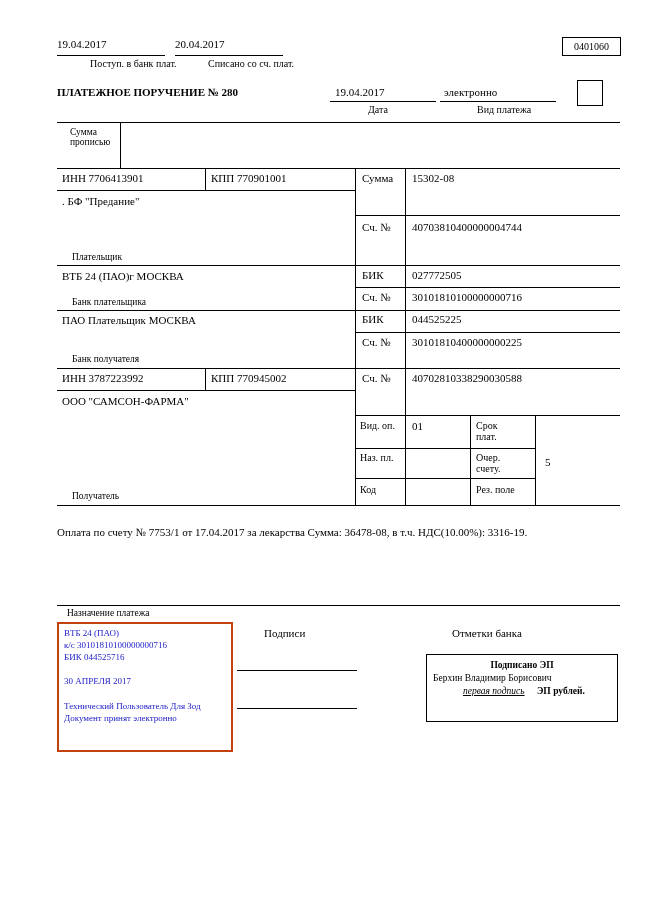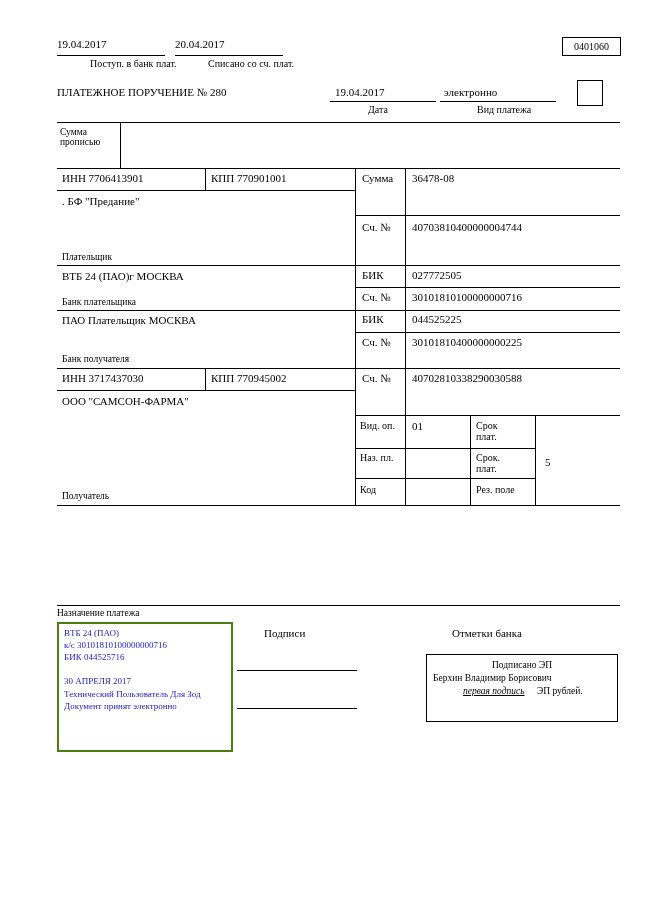--- a/index.html
+++ b/index.html
@@ -3,26 +3,26 @@
 <meta charset="utf-8">
 <style>
   html,body{margin:0;padding:0;background:#ffffff;}
   .page{position:relative;width:660px;height:919px;background:#ffffff;font-family:"Liberation Serif",serif;color:#000;overflow:hidden;}
   .abs{position:absolute;}
   .hline{position:absolute;border-top:1px solid #000;height:0;}
   .vline{position:absolute;border-left:1px solid #000;width:0;}
   .box{position:absolute;border:1px solid #000;box-sizing:border-box;}
   .t11{font-size:11px;line-height:1.15;}
   .t10{font-size:10px;line-height:1.1;}
-  .t9{font-size:9.5px;line-height:1.1;}
+  .t9{font-size:9.5px;line-height:1.1;margin-left:10px;}
   .t8{font-size:10px;line-height:1.1;padding-left:33px;}
-  .b{font-weight:normal;}
+  .b{font-weight:bold;}
   .i{font-style:italic;text-decoration:underline;}
   .ctr{text-align:center;}
-  .stamp{position:absolute;left:57px;top:622px;width:176px;height:130px;border:2px solid #4d7c0f;color:#2121c8;font-size:9px;line-height:1.35;padding:3px 5px;box-sizing:border-box;font-family:"Liberation Serif",serif;}
+  .stamp{position:absolute;left:57px;top:622px;width:176px;height:130px;border:2px solid #c2410c;color:#2121c8;font-size:9px;line-height:1.35;padding:3px 5px;box-sizing:border-box;font-family:"Liberation Serif",serif;}
   .esign{position:absolute;left:426px;top:654px;width:192px;height:68px;border:1px solid #000;box-sizing:border-box;font-size:9.5px;padding:4px 6px;line-height:1.35;}
 </style>
 </head>
 <body>
 
 <div class="page">
 
   <div class="abs t11" style="left:57px;top:38px">19.04.2017</div>
   <div class="hline" style="left:57px;top:55px;width:108px"></div>
   <div class="abs t8" style="left:57px;top:58px">Поступ. в банк плат.</div>
@@ -62,65 +62,66 @@
   <div class="hline" style="left:355px;top:415px;width:265px"></div>
   <div class="vline" style="left:470px;top:415px;height:90px"></div>
   <div class="vline" style="left:535px;top:415px;height:90px"></div>
   <div class="hline" style="left:355px;top:448px;width:180px"></div>
   <div class="hline" style="left:355px;top:478px;width:180px"></div>
   <div class="hline" style="left:57px;top:505px;width:563px"></div>
 
   <div class="abs t11" style="left:62px;top:172px">ИНН 7706413901</div>
   <div class="abs t11" style="left:211px;top:172px">КПП 770901001</div>
   <div class="abs t11" style="left:362px;top:172px">Сумма</div>
-  <div class="abs t11" style="left:412px;top:172px">36478-08</div>
+  <div class="abs t11" style="left:412px;top:172px">15302-08</div>
   <div class="abs t11" style="left:62px;top:195px">. БФ "Предание"</div>
   <div class="abs t11" style="left:362px;top:221px">Сч. №</div>
   <div class="abs t11" style="left:412px;top:221px">40703810400000004744</div>
   <div class="abs t9" style="left:62px;top:252px">Плательщик</div>
 
   <div class="abs t11" style="left:62px;top:270px">ВТБ 24 (ПАО)г МОСКВА</div>
   <div class="abs t11" style="left:362px;top:269px">БИК</div>
   <div class="abs t11" style="left:412px;top:269px">027772505</div>
   <div class="abs t11" style="left:362px;top:291px">Сч. №</div>
   <div class="abs t11" style="left:412px;top:291px">30101810100000000716</div>
   <div class="abs t9" style="left:62px;top:297px">Банк плательщика</div>
 
   <div class="abs t11" style="left:62px;top:314px">ПАО Плательщик МОСКВА</div>
   <div class="abs t11" style="left:362px;top:313px">БИК</div>
   <div class="abs t11" style="left:412px;top:313px">044525225</div>
   <div class="abs t11" style="left:362px;top:336px">Сч. №</div>
   <div class="abs t11" style="left:412px;top:336px">30101810400000000225</div>
   <div class="abs t9" style="left:62px;top:354px">Банк получателя</div>
 
-  <div class="abs t11" style="left:62px;top:372px">ИНН 3717437030</div>
+  <div class="abs t11" style="left:62px;top:372px">ИНН 3787223992</div>
   <div class="abs t11" style="left:211px;top:372px">КПП 770945002</div>
   <div class="abs t11" style="left:362px;top:372px">Сч. №</div>
   <div class="abs t11" style="left:412px;top:372px">40702810338290030588</div>
   <div class="abs t11" style="left:62px;top:395px">ООО "САМСОН-ФАРМА"</div>
 
   <div class="abs t10" style="left:360px;top:420px;width:44px">Вид. оп.</div>
   <div class="abs t11" style="left:412px;top:420px">01</div>
   <div class="abs t10" style="left:476px;top:420px;width:42px">Срок плат.</div>
   <div class="abs t10" style="left:360px;top:452px;width:44px">Наз. пл.</div>
-  <div class="abs t10" style="left:476px;top:452px;width:42px">Срок. плат.</div>
+  <div class="abs t10" style="left:476px;top:452px;width:42px">Очер. счету.</div>
   <div class="abs t11" style="left:545px;top:456px">5</div>
   <div class="abs t10" style="left:360px;top:484px">Код</div>
   <div class="abs t10" style="left:476px;top:484px;width:56px">Рез. поле</div>
   <div class="abs t9" style="left:62px;top:491px">Получатель</div>
 
+  <div class="abs t11" style="left:57px;top:526px;width:563px">Оплата по счету № 7753/1 от 17.04.2017 за лекарства Сумма: 36478-08, в т.ч. НДС(10.00%): 3316-19.</div>
   <div class="hline" style="left:57px;top:605px;width:563px"></div>
   <div class="abs t9" style="left:57px;top:608px">Назначение платежа</div>
 
   <div class="stamp">
     <div>ВТБ 24 (ПАО)</div>
     <div>к/с 30101810100000000716</div>
     <div>БИК 044525716</div>
     <div style="margin-top:12px">30 АПРЕЛЯ 2017</div>
-    <div style="">Технический Пользователь Для Зод</div>
+    <div style="margin-top:12px">Технический Пользователь Для Зод</div>
     <div>Документ принят электронно</div>
   </div>
 
   <div class="abs t11" style="left:264px;top:627px">Подписи</div>
   <div class="abs t11" style="left:452px;top:627px">Отметки банка</div>
   <div class="hline" style="left:237px;top:670px;width:120px"></div>
   <div class="hline" style="left:237px;top:708px;width:120px"></div>
 
   <div class="esign">
     <div class="ctr b">Подписано ЭП</div>

